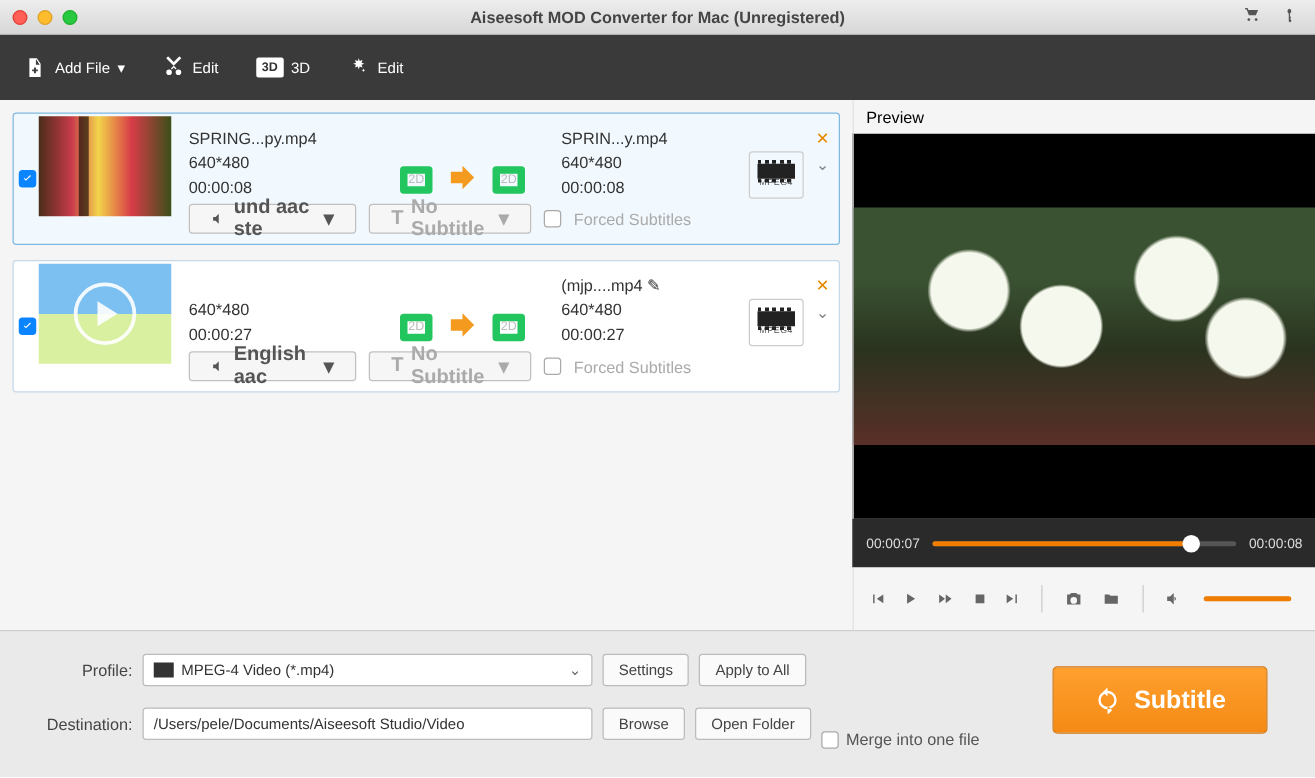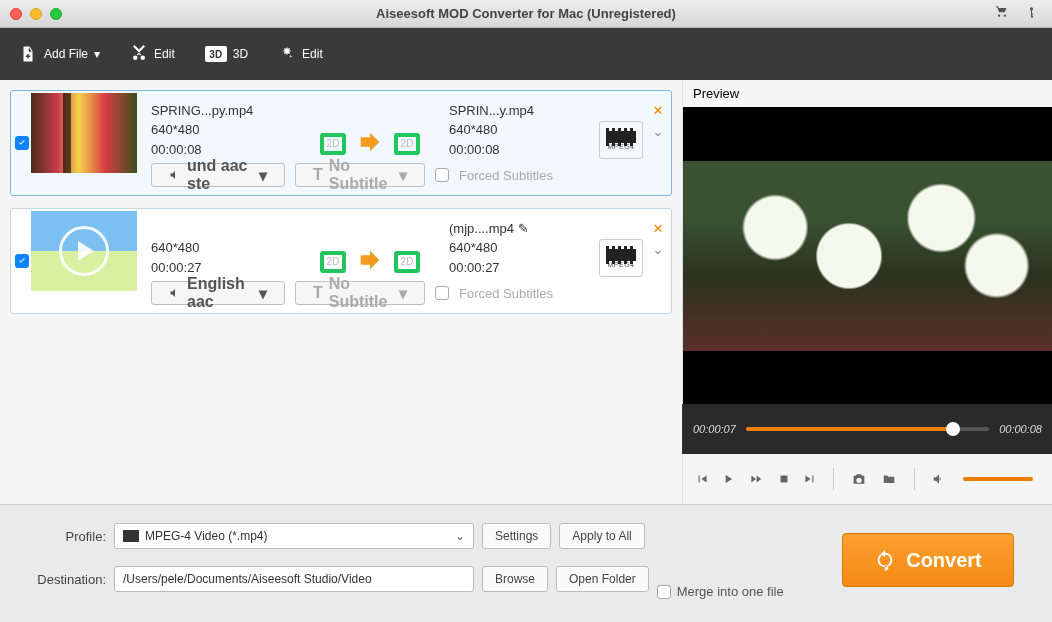--- a/index.html
+++ b/index.html
@@ -37,39 +37,39 @@
 .thumb1 { background: linear-gradient(90deg, #4a2d1a 0%, #c93b4a 25%, #f3d44a 45%, #d83c47 70%, #3b4f1a 100%); position: relative; }
 .thumb1::after { content: ''; position: absolute; left: 30%; top: 0; width: 8px; height: 100%; background: rgba(0,0,0,0.6); }
 .thumb2 { background: linear-gradient(#7bc0f0 50%, #d8f0a0 50%); }
 .play-circle { position: absolute; left: 50%; top: 50%; transform: translate(-50%,-50%); width: 50px; height: 50px; border: 3px solid rgba(255,255,255,0.9); border-radius: 50%; display: flex; align-items: center; justify-content: center; }
 .play-circle::after { content: ''; border-left: 16px solid rgba(255,255,255,0.9); border-top: 10px solid transparent; border-bottom: 10px solid transparent; margin-left: 4px; }
 
 .item-body { flex: 1; display: flex; flex-direction: column; }
 .item-row1 { display: flex; height: 66px; padding: 8px 0 0 14px; align-items: flex-end; }
 .meta { width: 140px; font-size: 13px; color: #333; line-height: 1.5; }
 .arrow-area { flex: 1; display: flex; align-items: center; justify-content: center; gap: 6px; }
-.badge-2d { width: 26px; height: 22px; border: 4px solid #22c55e; border-radius: 3px; display: flex; align-items: center; justify-content: center; font-size: 10px; color: #bbb; }
+.badge-2d { width: 26px; height: 22px; border: 6px solid #22c55e; border-radius: 3px; display: flex; align-items: center; justify-content: center; font-size: 10px; color: #bbb; }
 .arrow-ico { color: #f39a1f; }
 .profile-ico { width: 44px; height: 38px; border: 1px solid #ccc; border-radius: 3px; display: flex; flex-direction: column; align-items: center; justify-content: center; margin-left: 10px; margin-right: 4px; }
 .filmstrip { width: 30px; height: 12px; background: #222; position: relative; }
 .filmstrip::before, .filmstrip::after { content:''; position:absolute; top:-3px; left:0; right:0; height:3px; background: repeating-linear-gradient(90deg,#222 0 3px, transparent 3px 6px); }
 .filmstrip::after { top:auto; bottom:-3px; }
 .mpeg-lbl { font-size: 7px; color: #555; letter-spacing: 0.5px; }
 
 .item-row2 { display: flex; gap: 10px; padding: 4px 10px 6px 14px; align-items: center; }
 .dd { height: 24px; border: 1px solid #c0c0c0; border-radius: 3px; background: #f6f6f6; display: flex; align-items: center; padding: 0 17px; gap: 6px; font-size: 16px; color: #555; font-weight: bold; }
 .dd.dim { color: #aaa; }
 .dd svg { flex-shrink: 0; }
 
 
 .preview-label { font-size: 13px; padding: 6px 10px; background: #f5f5f5; color: #000000; border-left: 1px solid #e0e0e0; }
 .preview-video { flex: 1; background: #000; display: flex; align-items: center; justify-content: center; position: relative; border-left: 1px solid #e0e0e0; }
 .flower-img { width: 100%; height: 190px; background: radial-gradient(circle at 25% 35%, #f5f8ec 10%, transparent 11%), radial-gradient(circle at 45% 50%, #f5f8ec 14%, transparent 15%), radial-gradient(circle at 70% 30%, #f5f8ec 11%, transparent 12%), radial-gradient(circle at 85% 55%, #f5f8ec 9%, transparent 10%), linear-gradient(#3a5232 30%, #2a331f 60%, #5a2f28 100%); }
 
-.timeline { height: 50px; background: #2a2a2a; display: flex; align-items: center; padding: 0 10px; color: #ddd; font-size: 11px; gap: 10px; border-left: 1px solid #333; font-style: italic; }
+.timeline { height: 39px; background: #2a2a2a; display: flex; align-items: center; padding: 0 10px; color: #ddd; font-size: 11px; gap: 10px; border-left: 1px solid #333; }
 .slider { flex: 1; height: 4px; background: #555; position: relative; border-radius: 2px; }
 .slider-fill { position: absolute; left: 0; top: 0; bottom: 0; width: 85%; background: #f07c00; border-radius: 2px; }
 .slider-handle { position: absolute; left: 85%; top: 50%; transform: translate(-50%,-50%); width: 14px; height: 14px; background: #fff; border-radius: 50%; }
 
 .controls { height: 50px; background: #f5f5f5; display: flex; align-items: center; padding: 0 12px; gap: 12px; border-left: 1px solid #e0e0e0; }
 .controls svg { fill: #666; cursor: pointer; }
 .controls .sep { width: 1px; height: 22px; background: #ccc; margin: 0 4px; }
 .vol { flex: 1; height: 4px; background: #ddd; position: relative; border-radius: 2px; max-width: 70px; margin-left: 4px; }
 .vol-fill { position: absolute; left: 0; top: 0; bottom: 0; width: 100%; background: #f07c00; border-radius: 2px; }
 
@@ -325,15 +325,15 @@
     <div class="btn">Open Folder</div>
     <div class="merge">
       <div class="chk-empty"></div>
       <span>Merge into one file</span>
     </div>
   </div>
   <div class="convert-btn">
     <svg width="22" height="22" viewBox="0 0 24 24">
         <path d="M12 4V1L8 5l4 4V6a6 6 0 0 1 0 12v2a8 8 0 0 0 0-16zm0 14a6 6 0 0 1 0-12V4a8 8 0 0 0 0 16v-3l4 4-4 4v-3z"></path>
       </svg>
-    <span>Convert</span>
+    <span>Subtitle</span>
   </div>
 </div>
 
 </body></html>

